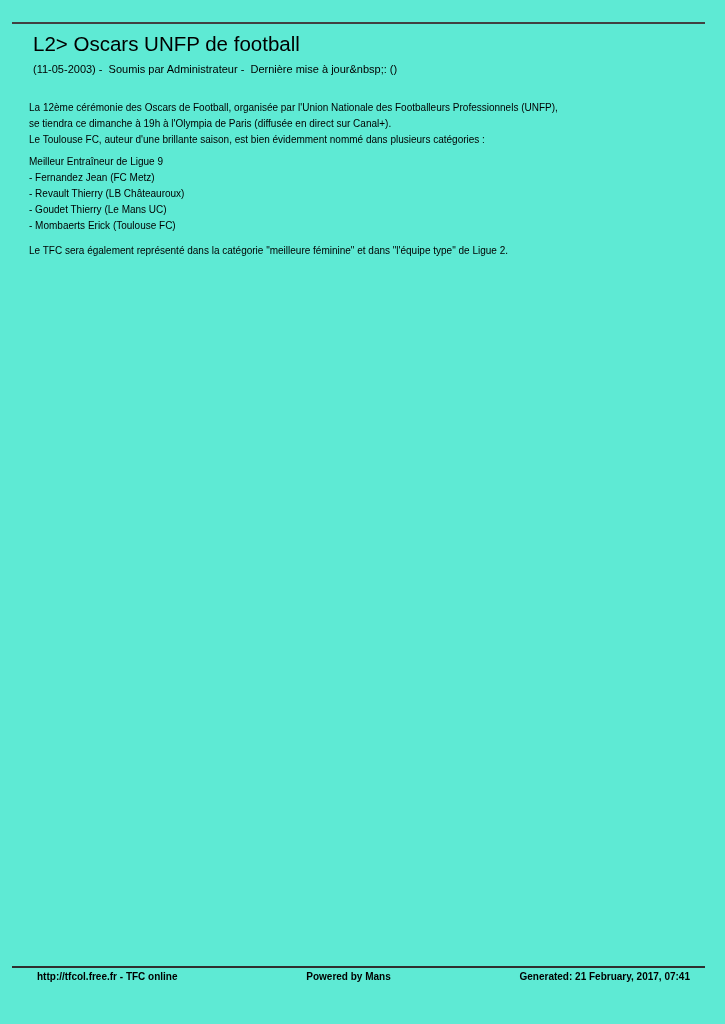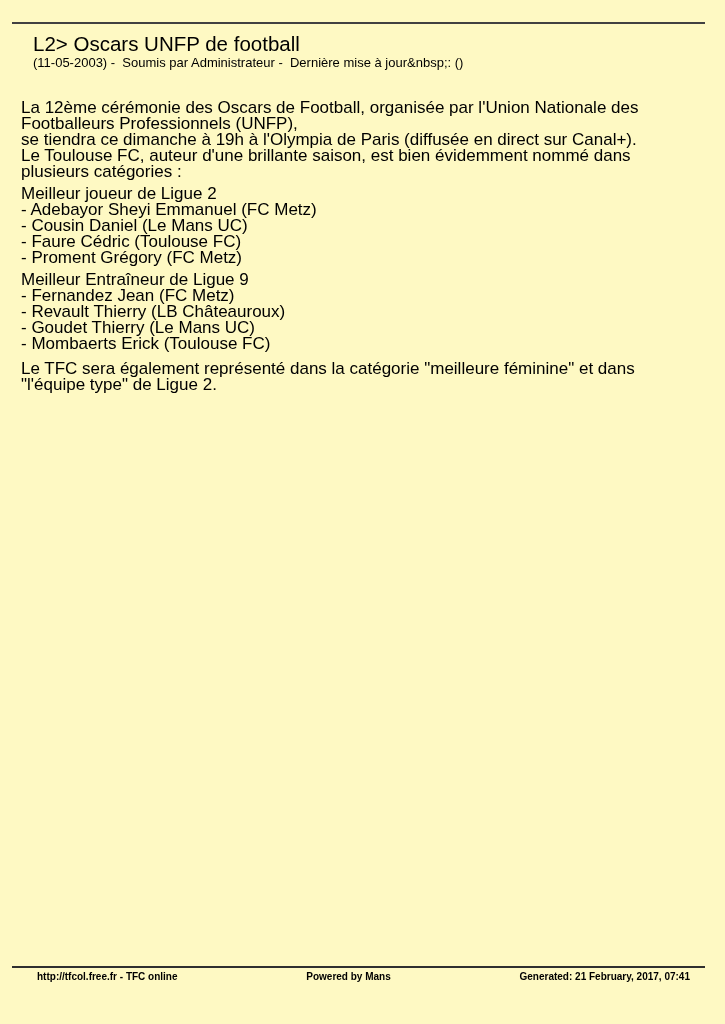--- a/index.html
+++ b/index.html
@@ -1,20 +1,20 @@
 <!DOCTYPE html>
 <html><head>
 <meta charset="utf-8">
 <style>
   html, body { margin: 0; padding: 0; background: #ffffff; }
   .page {
     position: relative;
     width: 725px;
     height: 1024px;
-    background: #fef9c3;
+    background: #5eead4;
     color: #000000;
     font-family: "Liberation Sans", "DejaVu Sans", sans-serif;
     overflow: hidden;
   }
   .top-rule {
     position: absolute;
     top: 22px;
     left: 12px;
     width: 693px;
     height: 2px;
@@ -26,31 +26,31 @@
     left: 33px;
     right: 20px;
   }
   .title {
     font-size: 20.5px;
     line-height: 23px;
     font-weight: 400;
     white-space: nowrap;
   }
   .meta {
-    margin-top: 1px;
-    font-size: 13px;
+    margin-top: 8px;
+    font-size: 11px;
     line-height: 13px;
     white-space: pre-wrap;
   }
   .content {
     position: absolute;
     top: 100px;
-    left: 21px;
+    left: 29px;
     right: 25px;
-    font-size: 17px;
+    font-size: 10px;
     line-height: 16px;
   }
   .block { margin: 0 0 6px 0; }
   .lines { white-space: pre-line; }
   .closing { margin-top: 9px; }
   .footer {
     position: absolute;
     top: 966px;
     left: 12px;
     width: 693px;
@@ -79,27 +79,20 @@
     <div class="title">L2&gt; Oscars UNFP de football</div>
     <div class="meta">(11-05-2003) -  Soumis par Administrateur -  Dernière mise à jour&amp;nbsp;: ()</div>
   </div>
 
   <div class="content">
 
     <div class="block lines">La 12ème cérémonie des Oscars de Football, organisée par l'Union Nationale des Footballeurs Professionnels (UNFP),
 se tiendra ce dimanche à 19h à l'Olympia de Paris (diffusée en direct sur Canal+).
 Le Toulouse FC, auteur d'une brillante saison, est bien évidemment nommé dans plusieurs catégories :</div>
 
-    <div class="block">
-      <div>Meilleur joueur de Ligue 2</div>
-      <div class="lines">- Adebayor Sheyi Emmanuel (FC Metz)
-- Cousin Daniel (Le Mans UC)
-- Faure Cédric (Toulouse FC)
-- Proment Grégory (FC Metz)</div>
-    </div>
 
     <div class="block">
       <div>Meilleur Entraîneur de Ligue 9</div>
       <div class="lines">- Fernandez Jean (FC Metz)
 - Revault Thierry (LB Châteauroux)
 - Goudet Thierry (Le Mans UC)
 - Mombaerts Erick (Toulouse FC)</div>
     </div>
 
 

